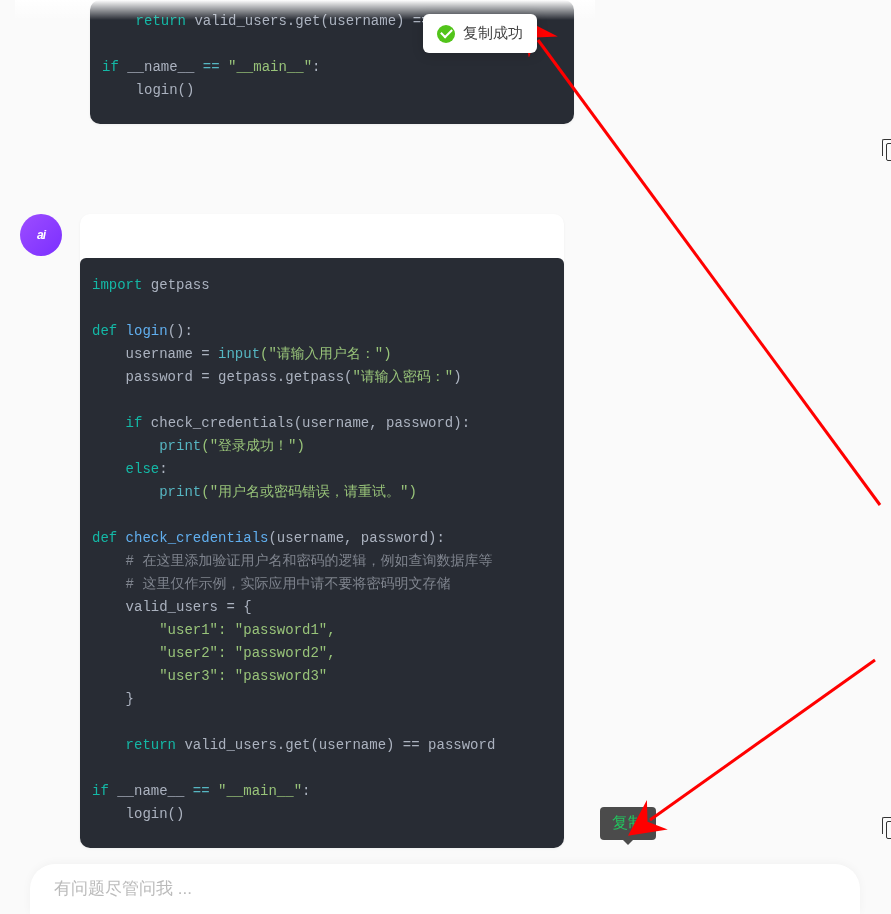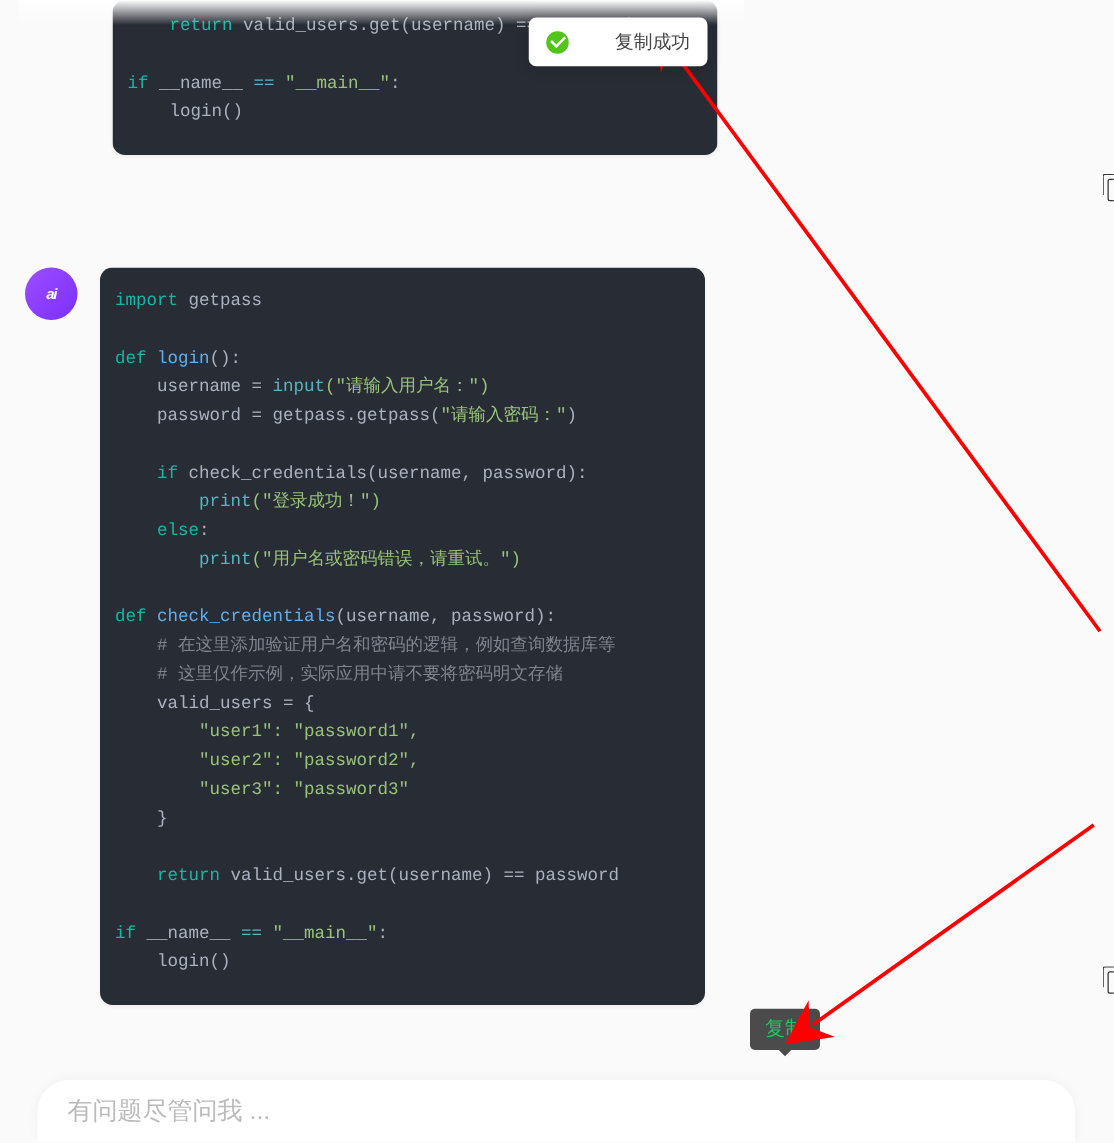--- a/index.html
+++ b/index.html
@@ -68,20 +68,21 @@
     .code-block {
       background: #282c34;
       color: #abb2bf;
       font-family: Menlo, Monaco, "Courier New", monospace;
       font-size: 14px;
       line-height: 23px;
       padding: 16px 12px 22px 12px;
       white-space: pre;
       overflow-x: auto;
       border-radius: 6px;
+      margin-top: 44px;
     }
     .code-block.first {
       padding-top: 50px; 
       margin-top: -40px;
     }
     .tk-kw { color: #14b8a6; }      
     .tk-fn { color: #61afef; }      
     .tk-call { color: #56b6c2; }    
     .tk-str { color: #98c379; }     
     .tk-cmt { color: #7f848e; }     
@@ -136,21 +137,20 @@
       top: 14px; left: 423px;
       background: #fff;
       border-radius: 6px;
       padding: 10px 14px;
       box-shadow: 0 2px 12px rgba(0,0,0,.15);
       display: flex;
       align-items: center;
       z-index: 5;
       font-size: 15px;
       color: #444;
-      gap: 29px;
     }
     .toast .check {
       width: 18px; height: 18px;
       border-radius: 50%;
       background: #52c41a;
       margin-right: 8px;
       display: flex; align-items: center; justify-content: center;
     }
     .toast .check::after {
       content: "";
@@ -173,21 +173,21 @@
       border-radius: 25px 25px 0 0;
       box-shadow: 0 -1px 10px rgba(0,0,0,.04);
       display: flex;
       align-items: center;
       padding: 0 24px;
     }
     .input-bar input {
       border: none;
       outline: none;
       width: 100%;
-      font-size: 20px;
+      font-size: 17px;
       color: #333;
     }
     .input-bar input::placeholder { color: #bbb; }
     .msg-container { position: relative; }
     .tooltip-for-second {
       left: 600px;
       top: 807px;
     }
   </style>
 </head>

